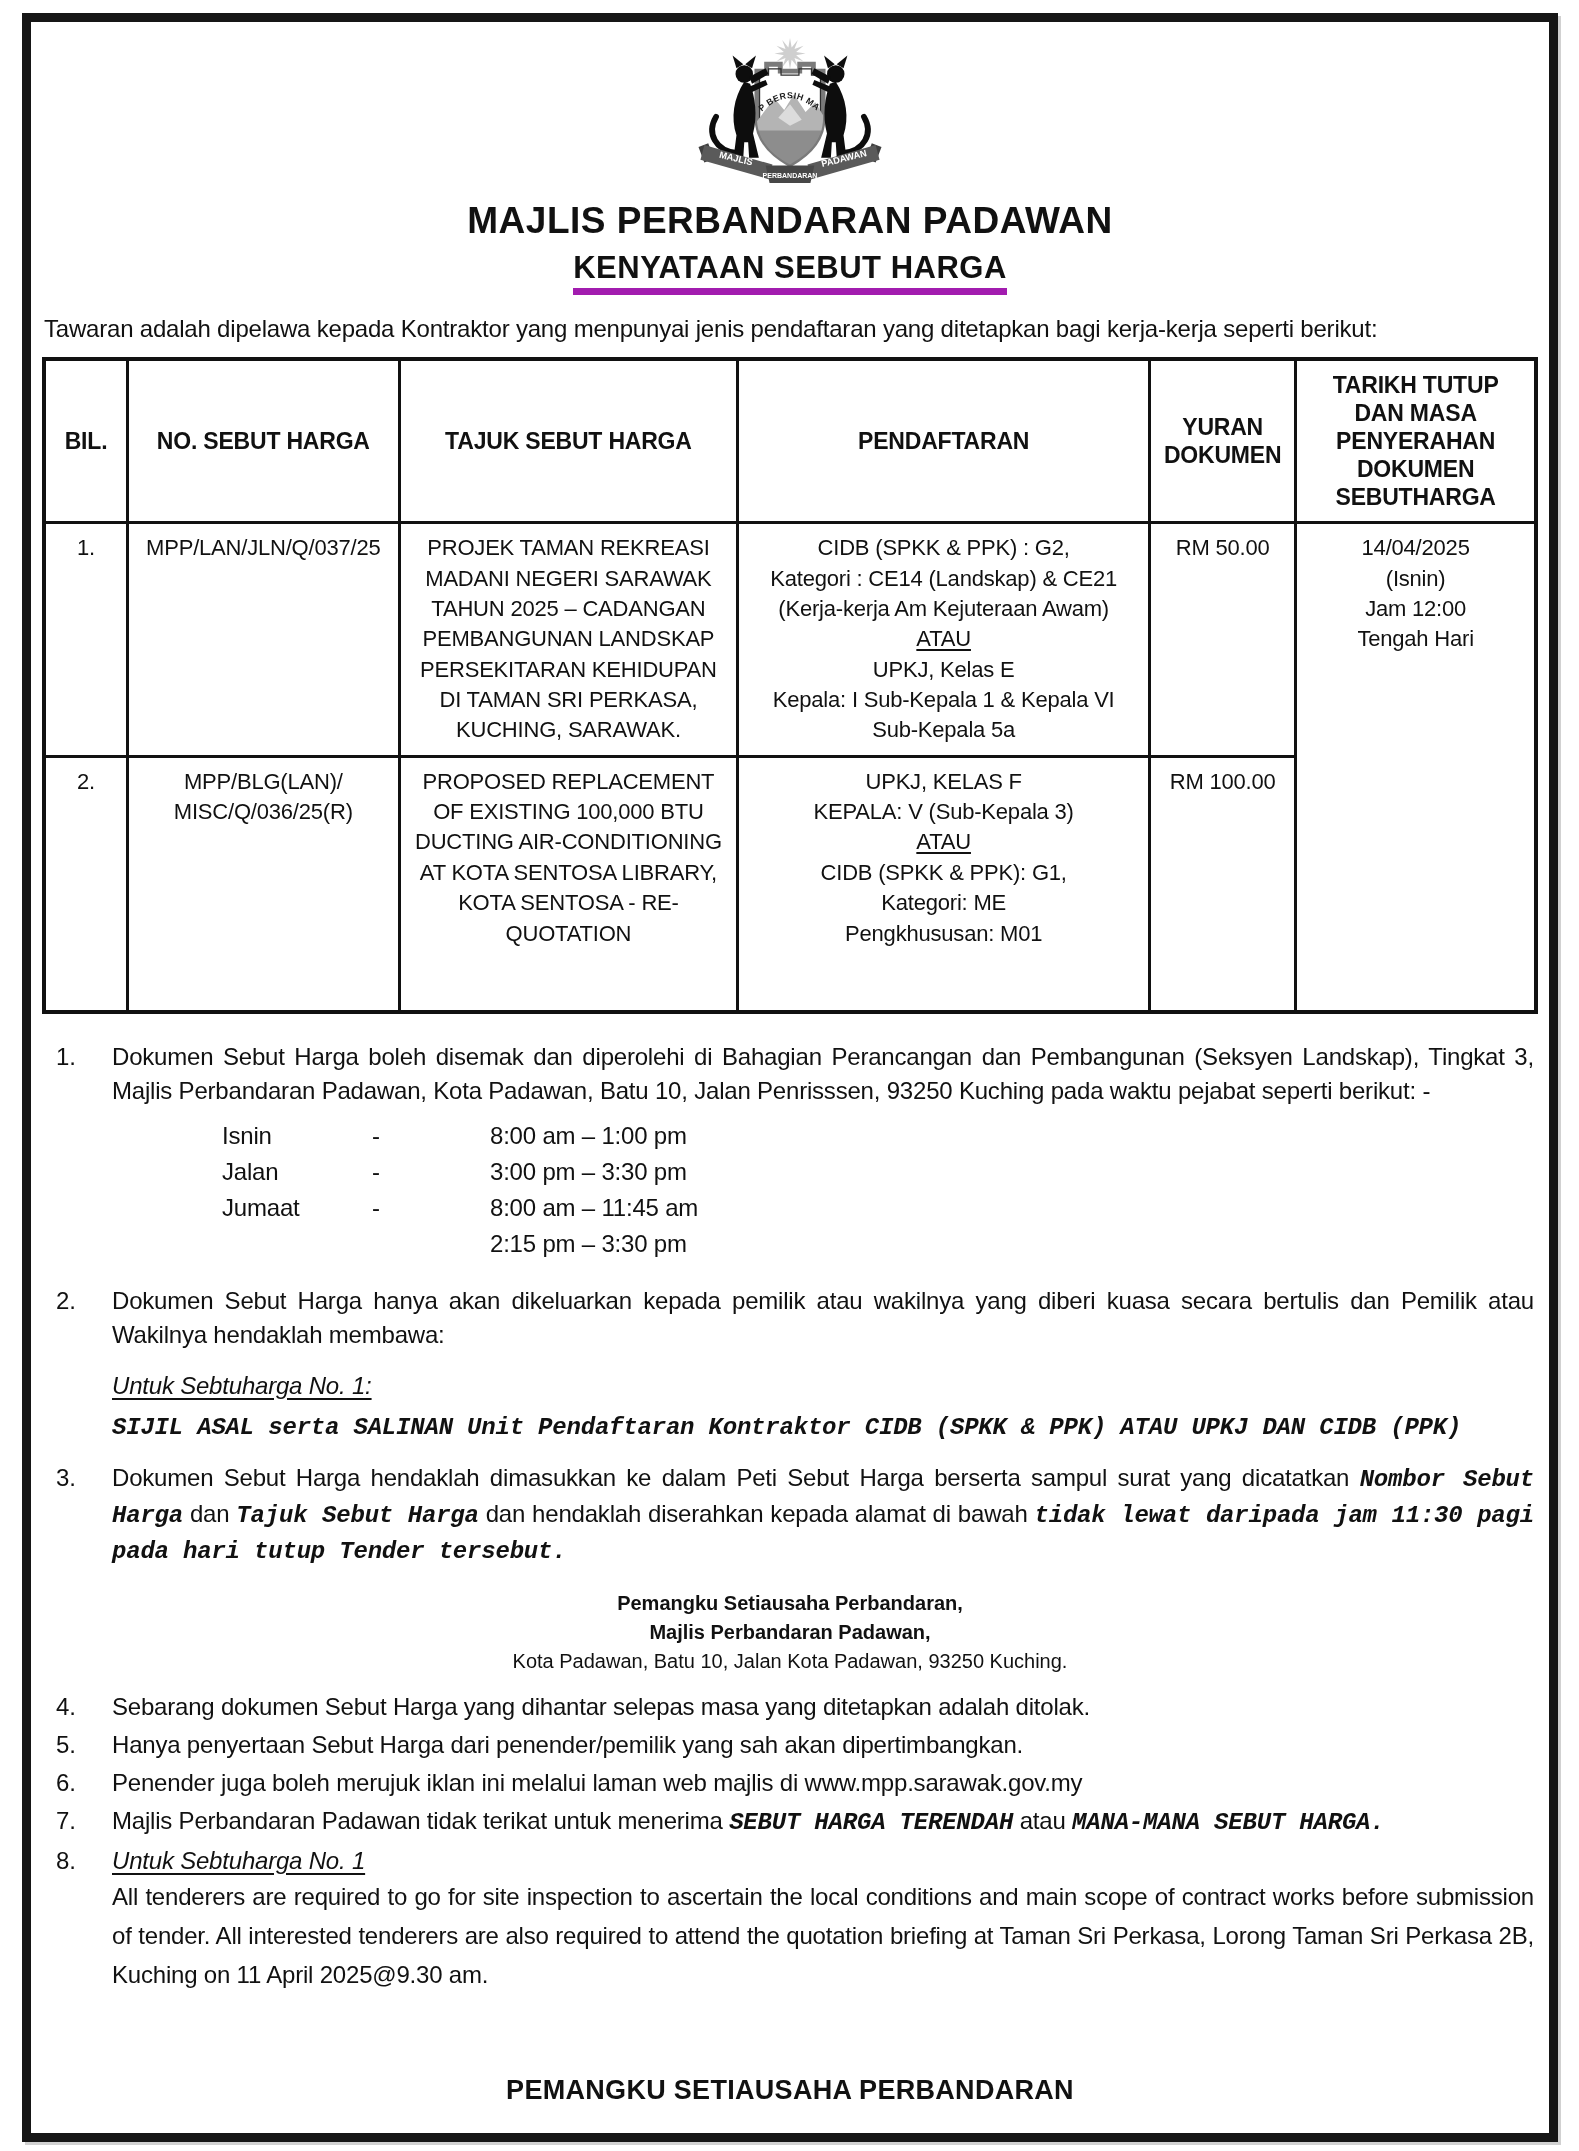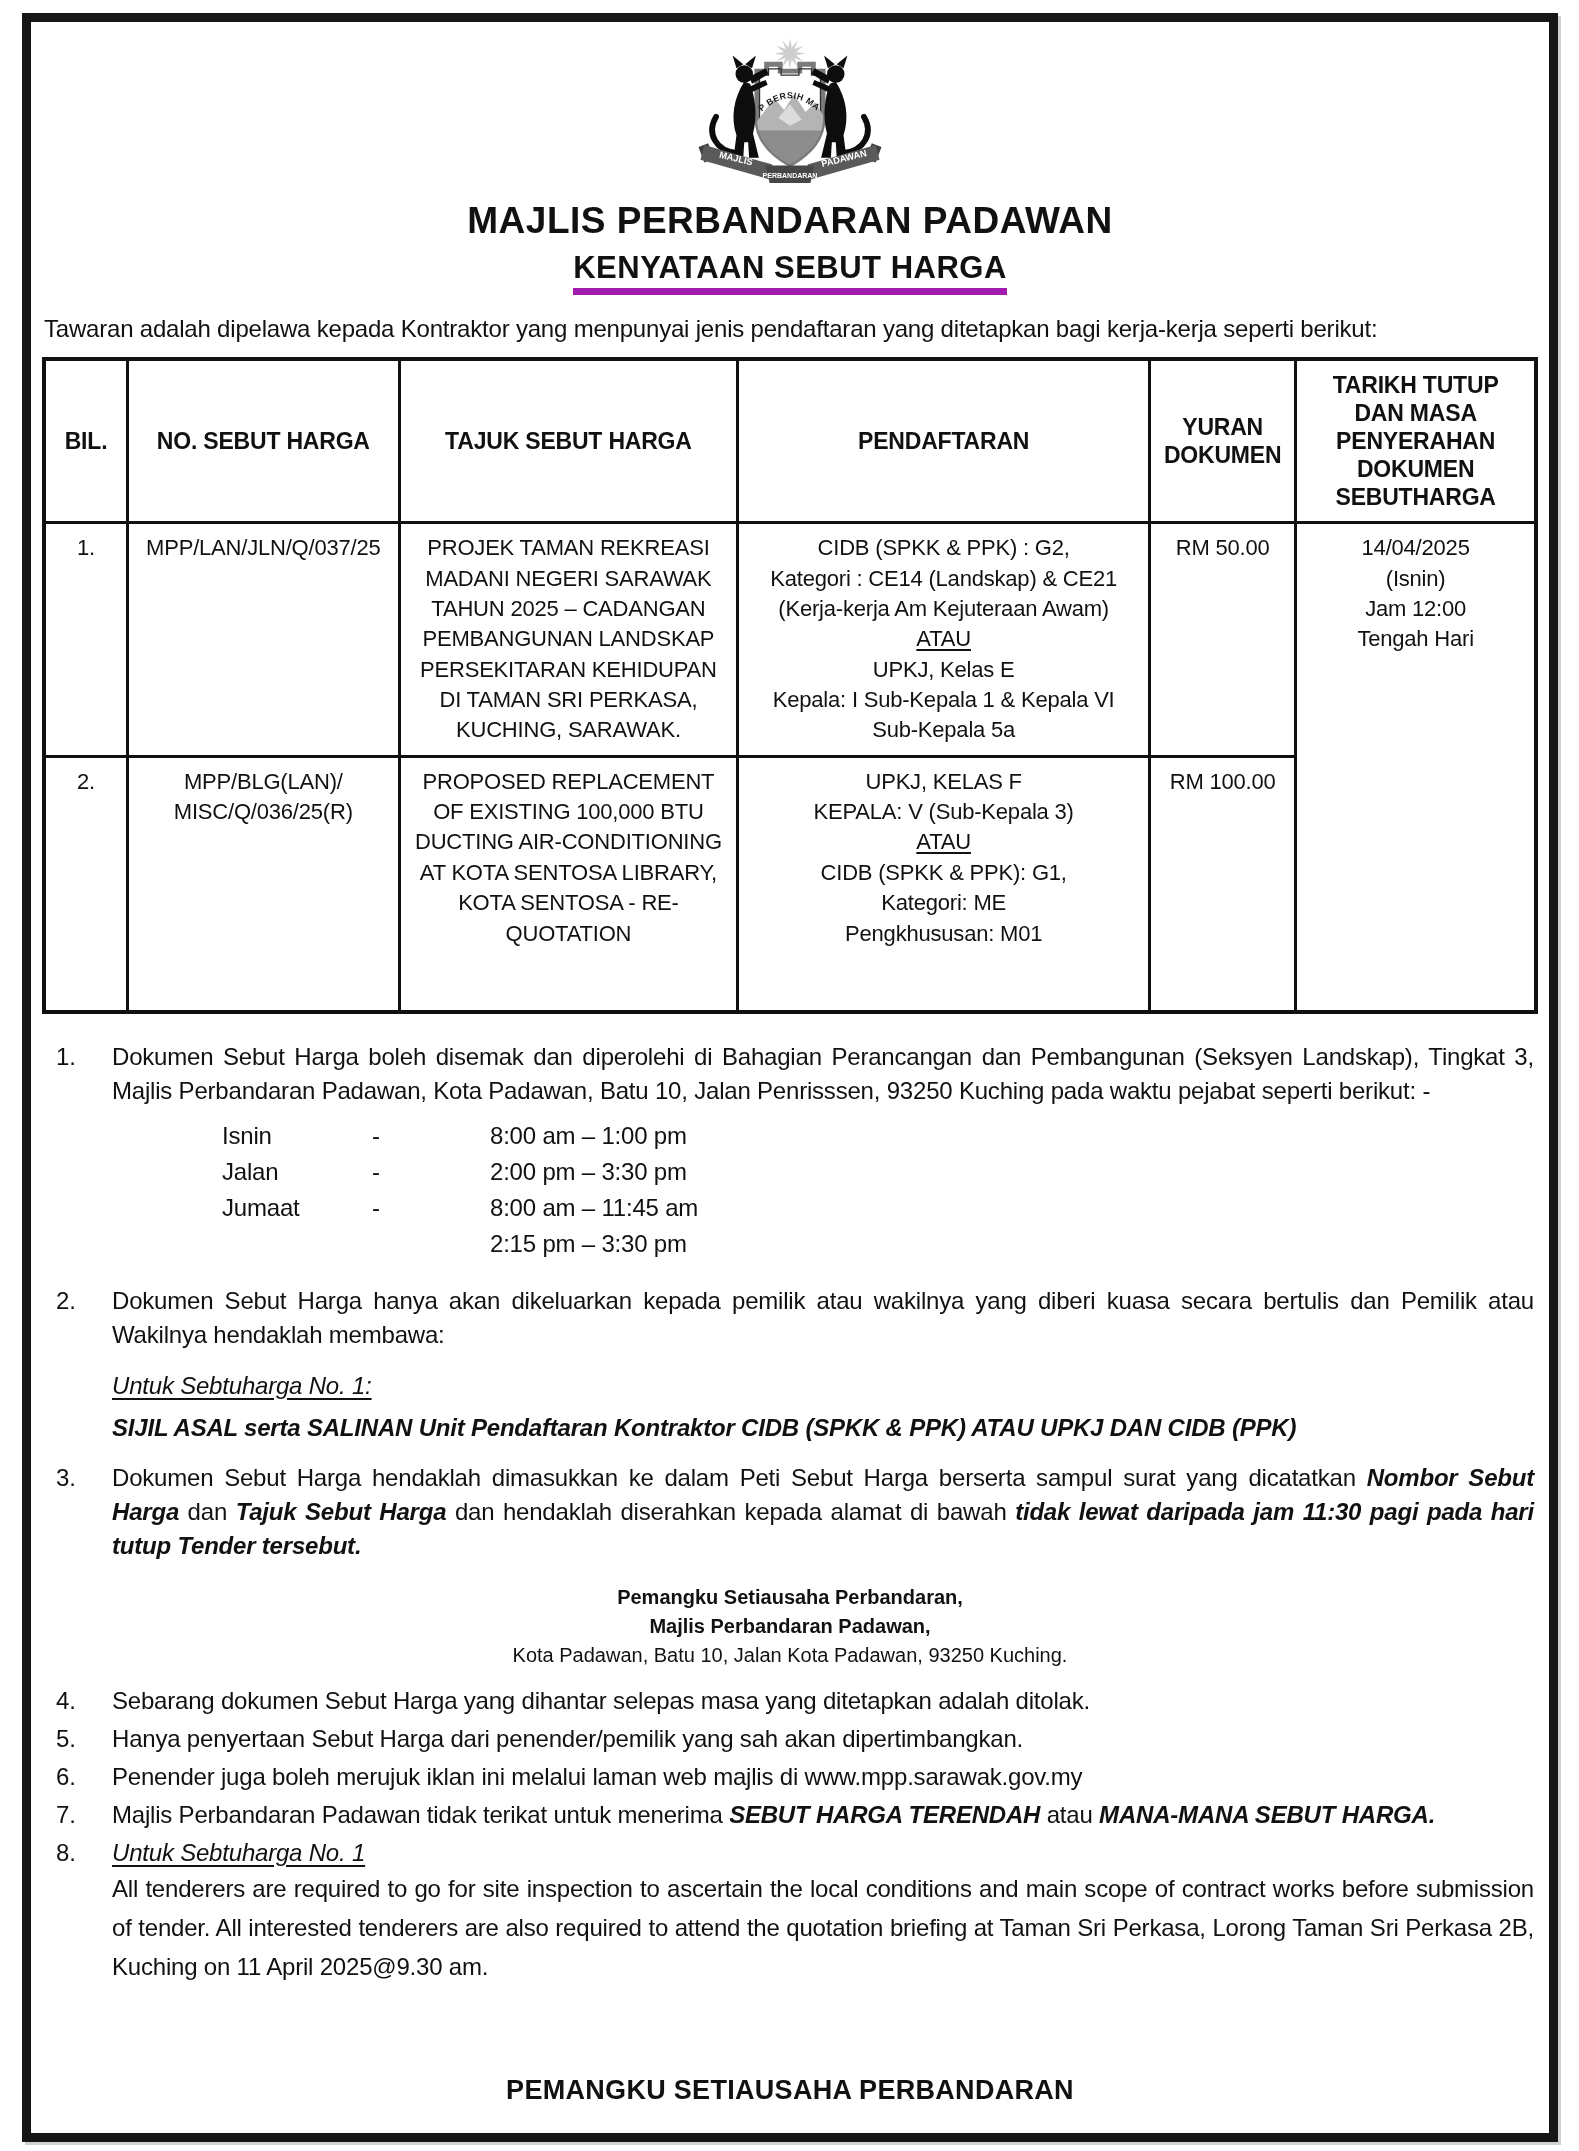--- a/index.html
+++ b/index.html
@@ -53,21 +53,21 @@
   .nnum { flex:none; width:70px; padding-left:14px; }
   .nbody { flex:1; padding-right:4px; }
   .just { text-align:justify; margin:0; }
   p.plain { margin:0; }
   .schedule { margin:10px 0 6px 110px; }
   .srow { display:flex; line-height:1.5; }
   .sday { width:150px; }
   .sdash { width:118px; }
   .sub { margin-top:16px; }
   .iu { font-style:italic; text-decoration:underline; text-underline-offset:4px; }
-  .bi { font-weight:700; font-style:italic; }
+  .bi { font-weight:700; font-style:italic;font-family:Liberation Mono, monospace; }
   .sub-line { margin-top:8px; }
   .ul { text-underline-offset:3px; color:inherit; }
   
   .address { text-align:center; font-size:20px; line-height:1.45; margin:16px 0 12px 0; }
   .address .b { font-weight:700; }
   .footer {
     margin-top:auto; margin-bottom:12px; text-align:center;
     font-size:27px; font-weight:700; line-height:1.8; letter-spacing:.3px;
   }
   .n8text { line-height:1.62; }
@@ -219,21 +219,21 @@
         <p class="just">Dokumen Sebut Harga boleh disemak dan diperolehi di Bahagian Perancangan dan Pembangunan (Seksyen Landskap), Tingkat 3, Majlis Perbandaran Padawan, Kota Padawan, Batu 10, Jalan Penrisssen, 93250 Kuching pada waktu pejabat seperti berikut: -</p>
         <div class="schedule">
           <div class="srow">
             <span class="sday">Isnin</span>
             <span class="sdash">-</span>
             <span class="stime">8:00 am – 1:00 pm</span>
           </div>
           <div class="srow">
             <span class="sday">Jalan</span>
             <span class="sdash">-</span>
-            <span class="stime">2:00 pm – 3:30 pm</span>
+            <span class="stime">3:00 pm – 3:30 pm</span>
           </div>
           <div class="srow">
             <span class="sday">Jumaat</span>
             <span class="sdash">-</span>
             <span class="stime">8:00 am – 11:45 am</span>
           </div>
           <div class="srow">
             <span class="sday"></span>
             <span class="sdash"></span>
             <span class="stime">2:15 pm – 3:30 pm</span>

